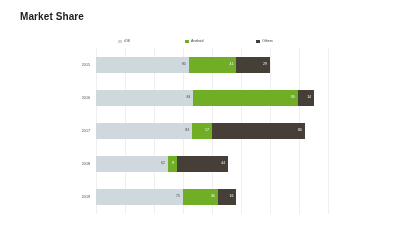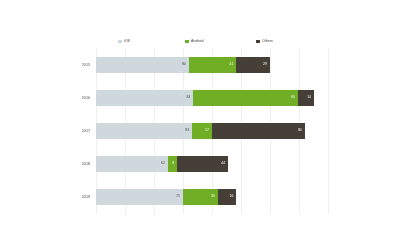--- a/index.html
+++ b/index.html
@@ -119,20 +119,21 @@
   }
   .seg-ios .seg-value { color: #4a4a48; }
   .seg-android .seg-value { color: #ffffff; }
   .seg-others .seg-value { color: #ffffff; }
 </style>
 </head>
 <body>
 
 <div id="page">
 
+  <div id="chart-title">Market Share</div>
 
   <div id="legend">
     <div class="legend-item pos-0">
       <span class="legend-swatch" style="background: rgb(206, 216, 221);"></span>
       <span class="legend-label">iOS</span>
     </div>
     <div class="legend-item pos-1">
       <span class="legend-swatch" style="background: rgb(111, 174, 37);"></span>
       <span class="legend-label">Android</span>
     </div>

